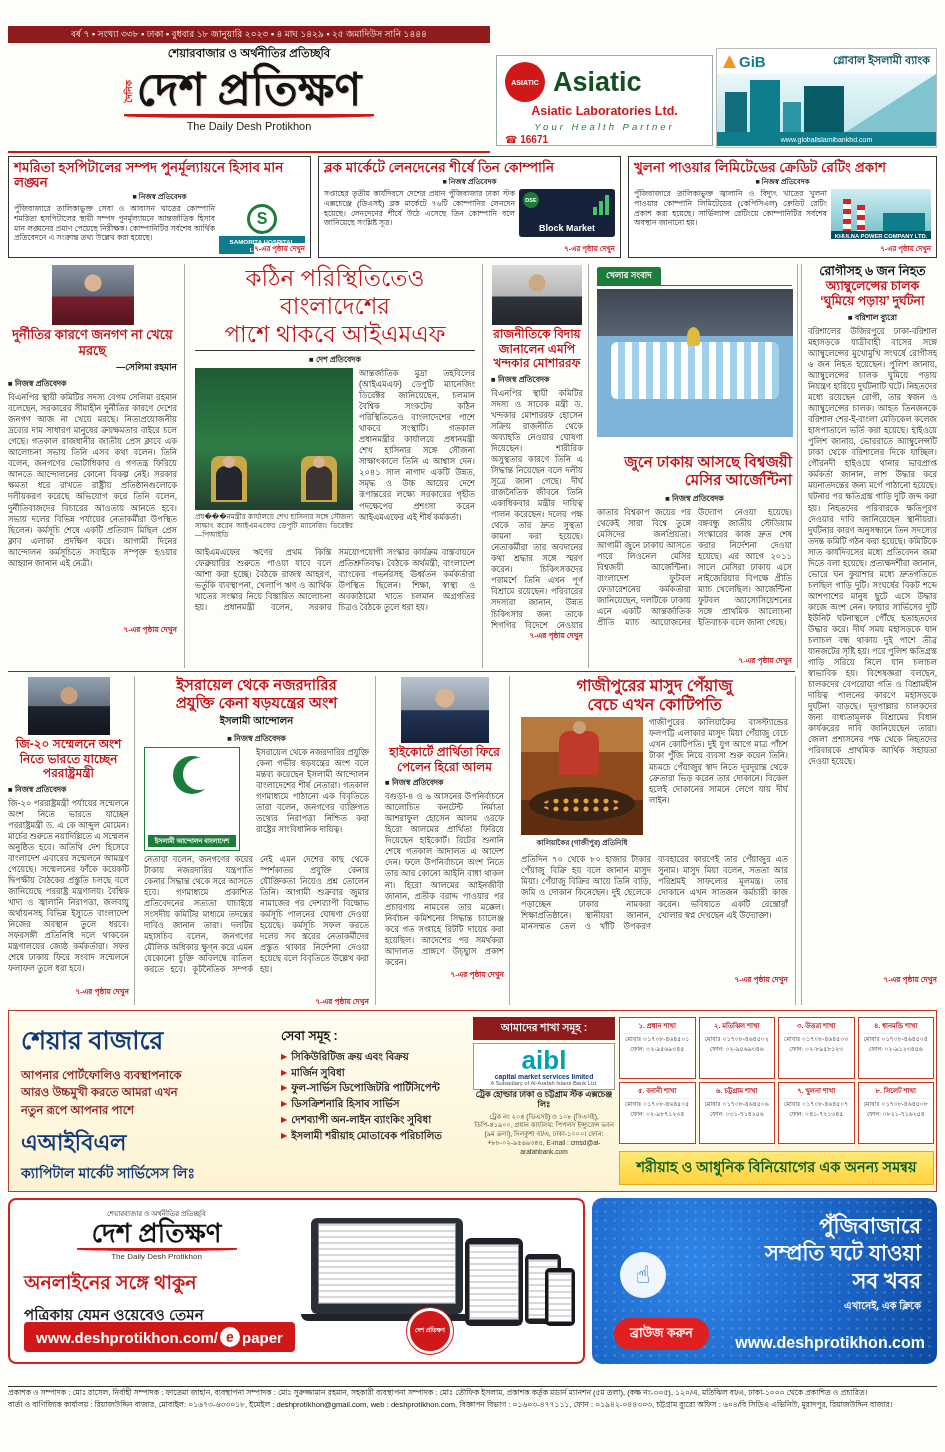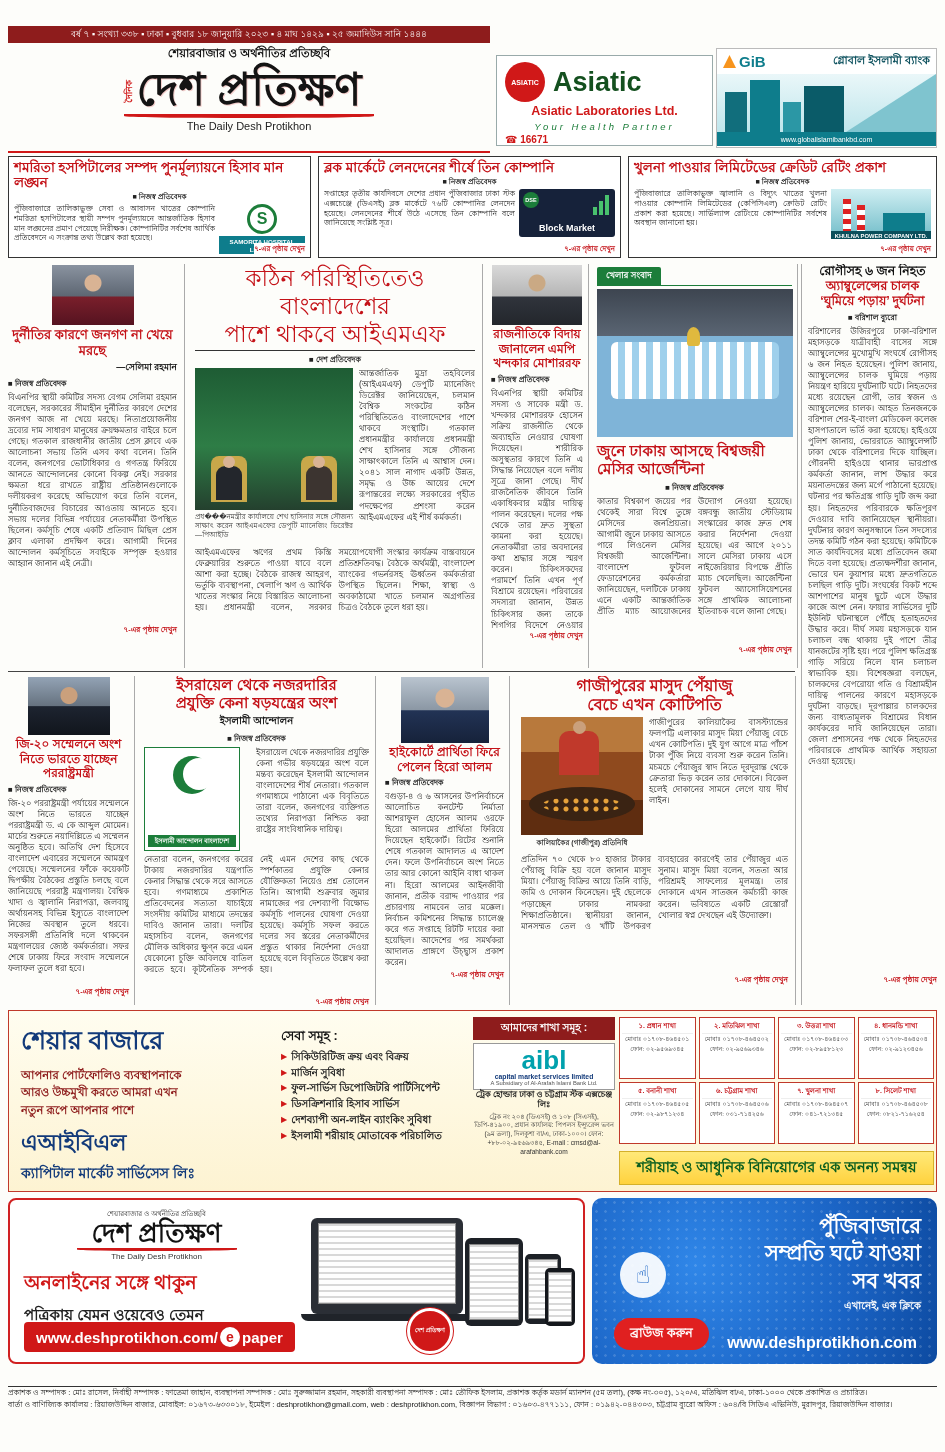--- a/index.html
+++ b/index.html
@@ -97,21 +97,21 @@
   .mos-photo{width:90px;height:60px;margin:1px auto 2px;background:radial-gradient(circle at 50% 30%,#caa984 8px,transparent 9px),linear-gradient(180deg,#d9d9d9 0%,#b5b5b5 52%,#30343c 53%,#23262c 100%)}
   .h-xs{font-size:12px;line-height:1.22;text-align:center;color:#c41218;font-weight:bold}
 
   #art-messi{left:592px;top:264px;width:206px;height:404px;padding:0 5px}
   .sport-head{border-bottom:1.5px solid #1c7d3a;margin-bottom:3px}
   .sport-tab{display:inline-block;background:#1c7d3a;color:#fff;font-size:8.5px;font-weight:bold;padding:2px 9px;border-radius:2px 2px 0 0}
   .messi-photo{width:196px;height:148px;background:#7fb4d8}
   .crowd{position:absolute;top:0;left:0;right:0;height:32%;background:linear-gradient(180deg,#3d4550,#5a6573)}
   .stripes{position:absolute;top:36%;left:7%;right:7%;height:38%;background:repeating-linear-gradient(90deg,#ffffff 0 7px,#9fd0ec 7px 14px);border-radius:6px}
   .trophy{position:absolute;top:26%;left:46%;width:13px;height:19px;background:#e0b93e;border-radius:50% 50% 20% 20%}
-  .h-md{font-size:15px;line-height:1.22;text-align:left;color:#c41218;font-weight:bold;margin-top:5px}
+  .h-md{font-size:15px;line-height:1.22;text-align:right;color:#c41218;font-weight:bold;margin-top:16px}
   .center{text-align:center}
 
   #art-ambulance{left:801px;top:264px;width:136px;height:741px;padding-left:6px;border-left:1px solid #aaa}
   .amb-kicker{font-size:12.5px;font-weight:bold;color:#111;text-align:center;line-height:1.2}
   .amb-h{font-size:12.5px;font-weight:bold;color:#c41218;text-align:center;line-height:1.2}
 
   #rule-band2{left:8px;top:671px;width:787px;border-top:1.5px solid #444}
 
   #art-g20{left:8px;top:676px;width:127px;height:329px;padding-right:5px}
   .g20-photo{width:82px;height:58px;margin:1px auto 2px;background:radial-gradient(circle at 50% 32%,#caa07c 8px,transparent 9px),linear-gradient(180deg,#93a3b5 0%,#66727f 50%,#1d2430 51%,#11151c 100%)}
@@ -190,21 +190,21 @@
   .badge{position:absolute;right:122px;top:98px;width:46px;height:46px;border-radius:50%;background:#d01818;border:3px solid #fff;box-shadow:0 0 0 1px #d01818;color:#fff;font-size:6px;font-weight:bold;display:flex;align-items:center;justify-content:center;text-align:center;line-height:1.2}
 
   
   #promo-right{left:592px;top:1198px;width:345px;height:166px;border-radius:10px;background:radial-gradient(circle at 30% 40%,#2f86e8 0%,#1a63c4 60%,#0d4aa0 100%);overflow:hidden;color:#fff}
   .pr-dots{position:absolute;inset:0;background-image:radial-gradient(rgba(255,255,255,.3) 1px,transparent 1.6px);background-size:9px 9px;opacity:.5}
   .pr-text{position:absolute;right:16px;top:14px;text-align:right}
   .pr-l{font-size:21px;font-weight:bold;line-height:1.3}
   .pr-small{font-size:10px;margin-top:4px;font-weight:bold}
   .pr-click{position:absolute;left:28px;top:54px;width:46px;height:46px;border-radius:50%;background:rgba(255,255,255,.93);color:#1a63c4;font-size:24px;display:flex;align-items:center;justify-content:center}
   .pr-btn{position:absolute;left:22px;bottom:14px;background:#e02020;color:#fff;font-size:12.5px;font-weight:bold;padding:6px 16px;border-radius:16px;border:none;cursor:pointer}
-  .pr-url{position:absolute;right:20px;bottom:12px;font-size:16px;font-weight:bold}
+  .pr-url{position:absolute;right:12px;bottom:12px;font-size:16px;font-weight:bold}
 
   
   #footer{left:8px;top:1386px;width:929px;border-top:1.2px solid #333;font-size:7.6px;line-height:1.55;color:#111;text-align:justify}
 </style>
 </head>
 <body>
 
 <div class="page">
 
   <div id="topbar" class="abs">

